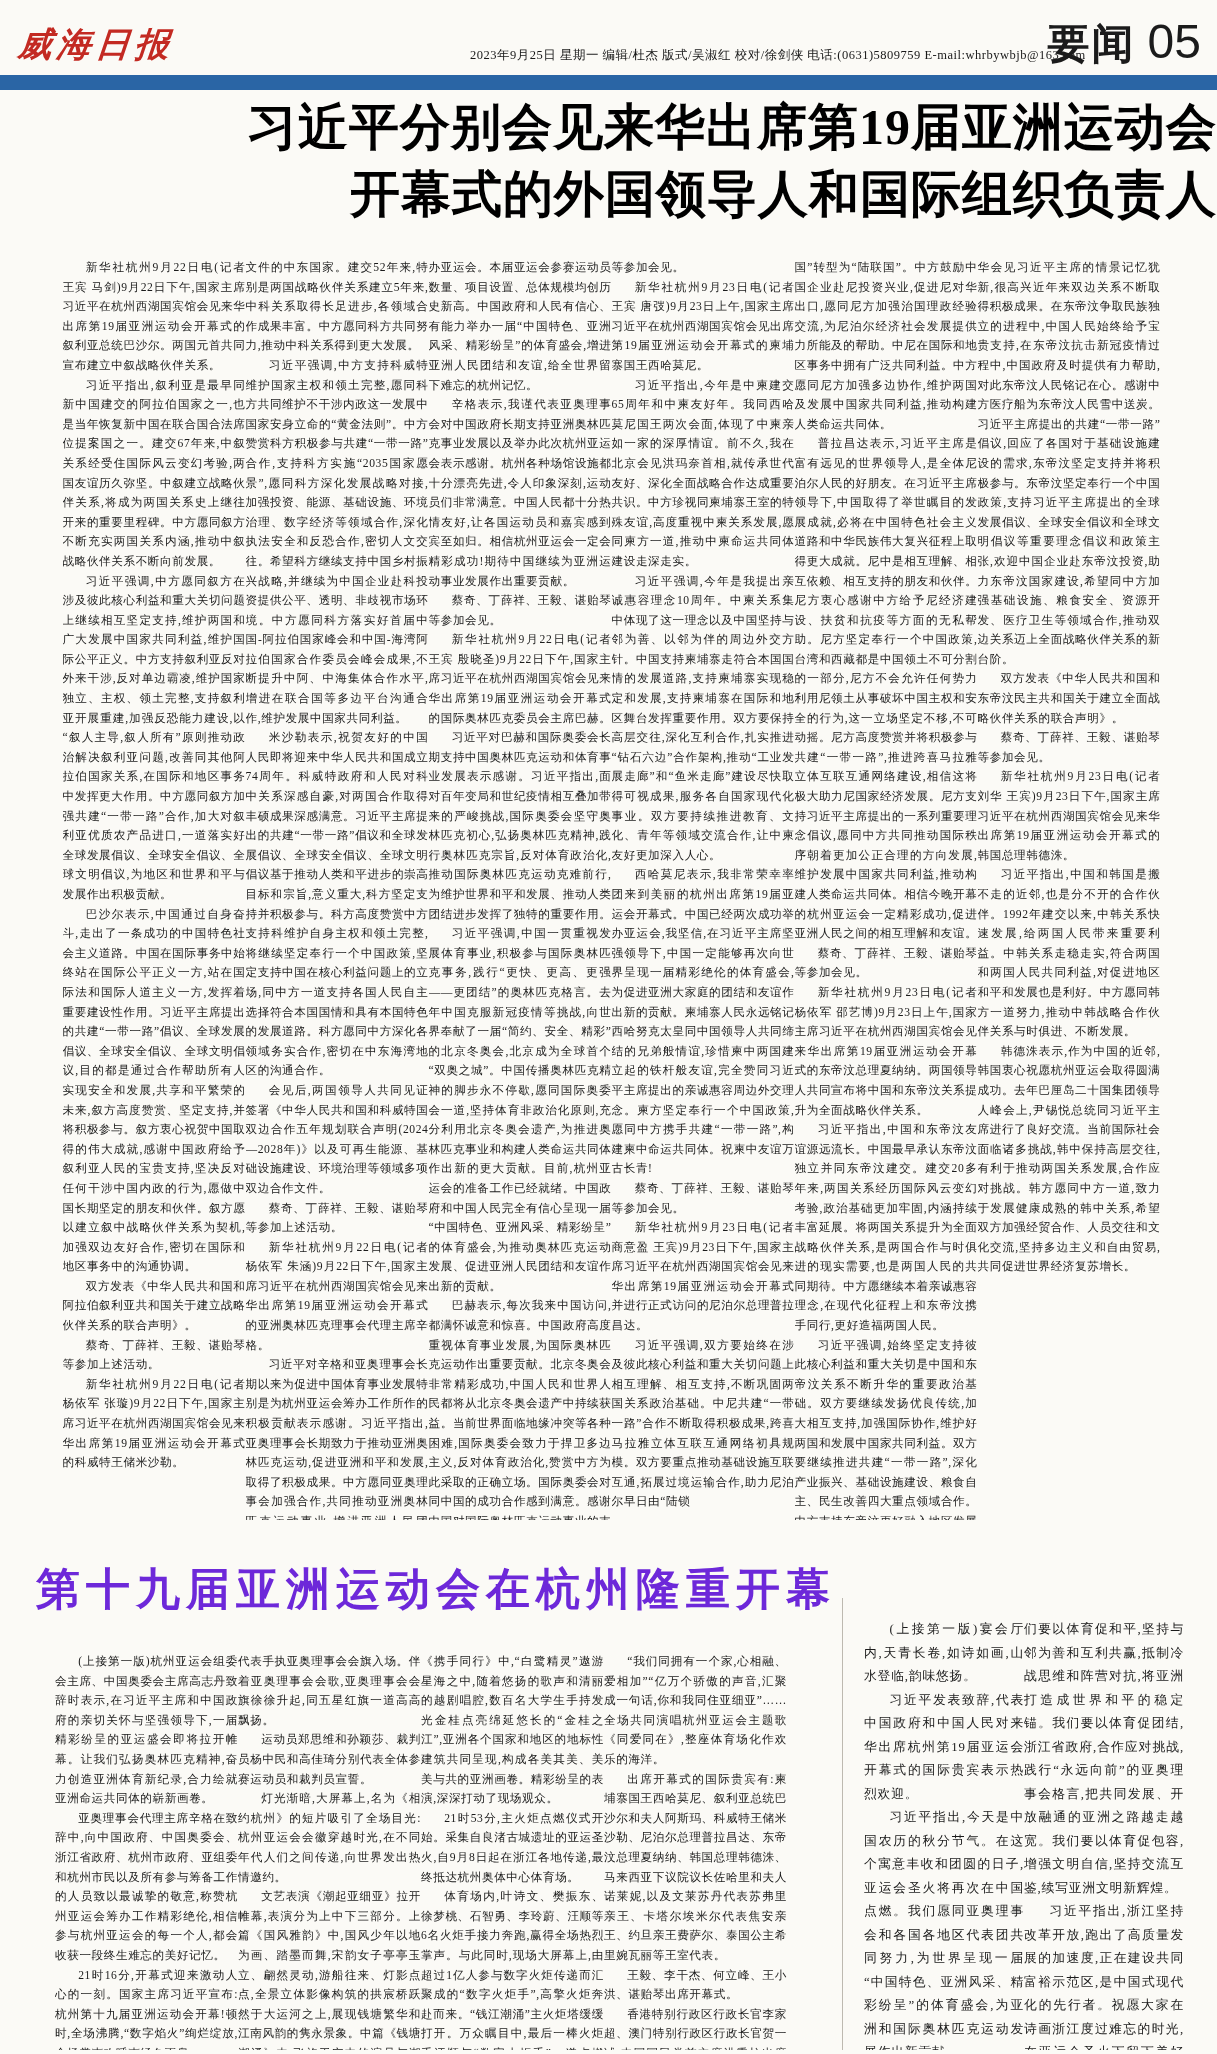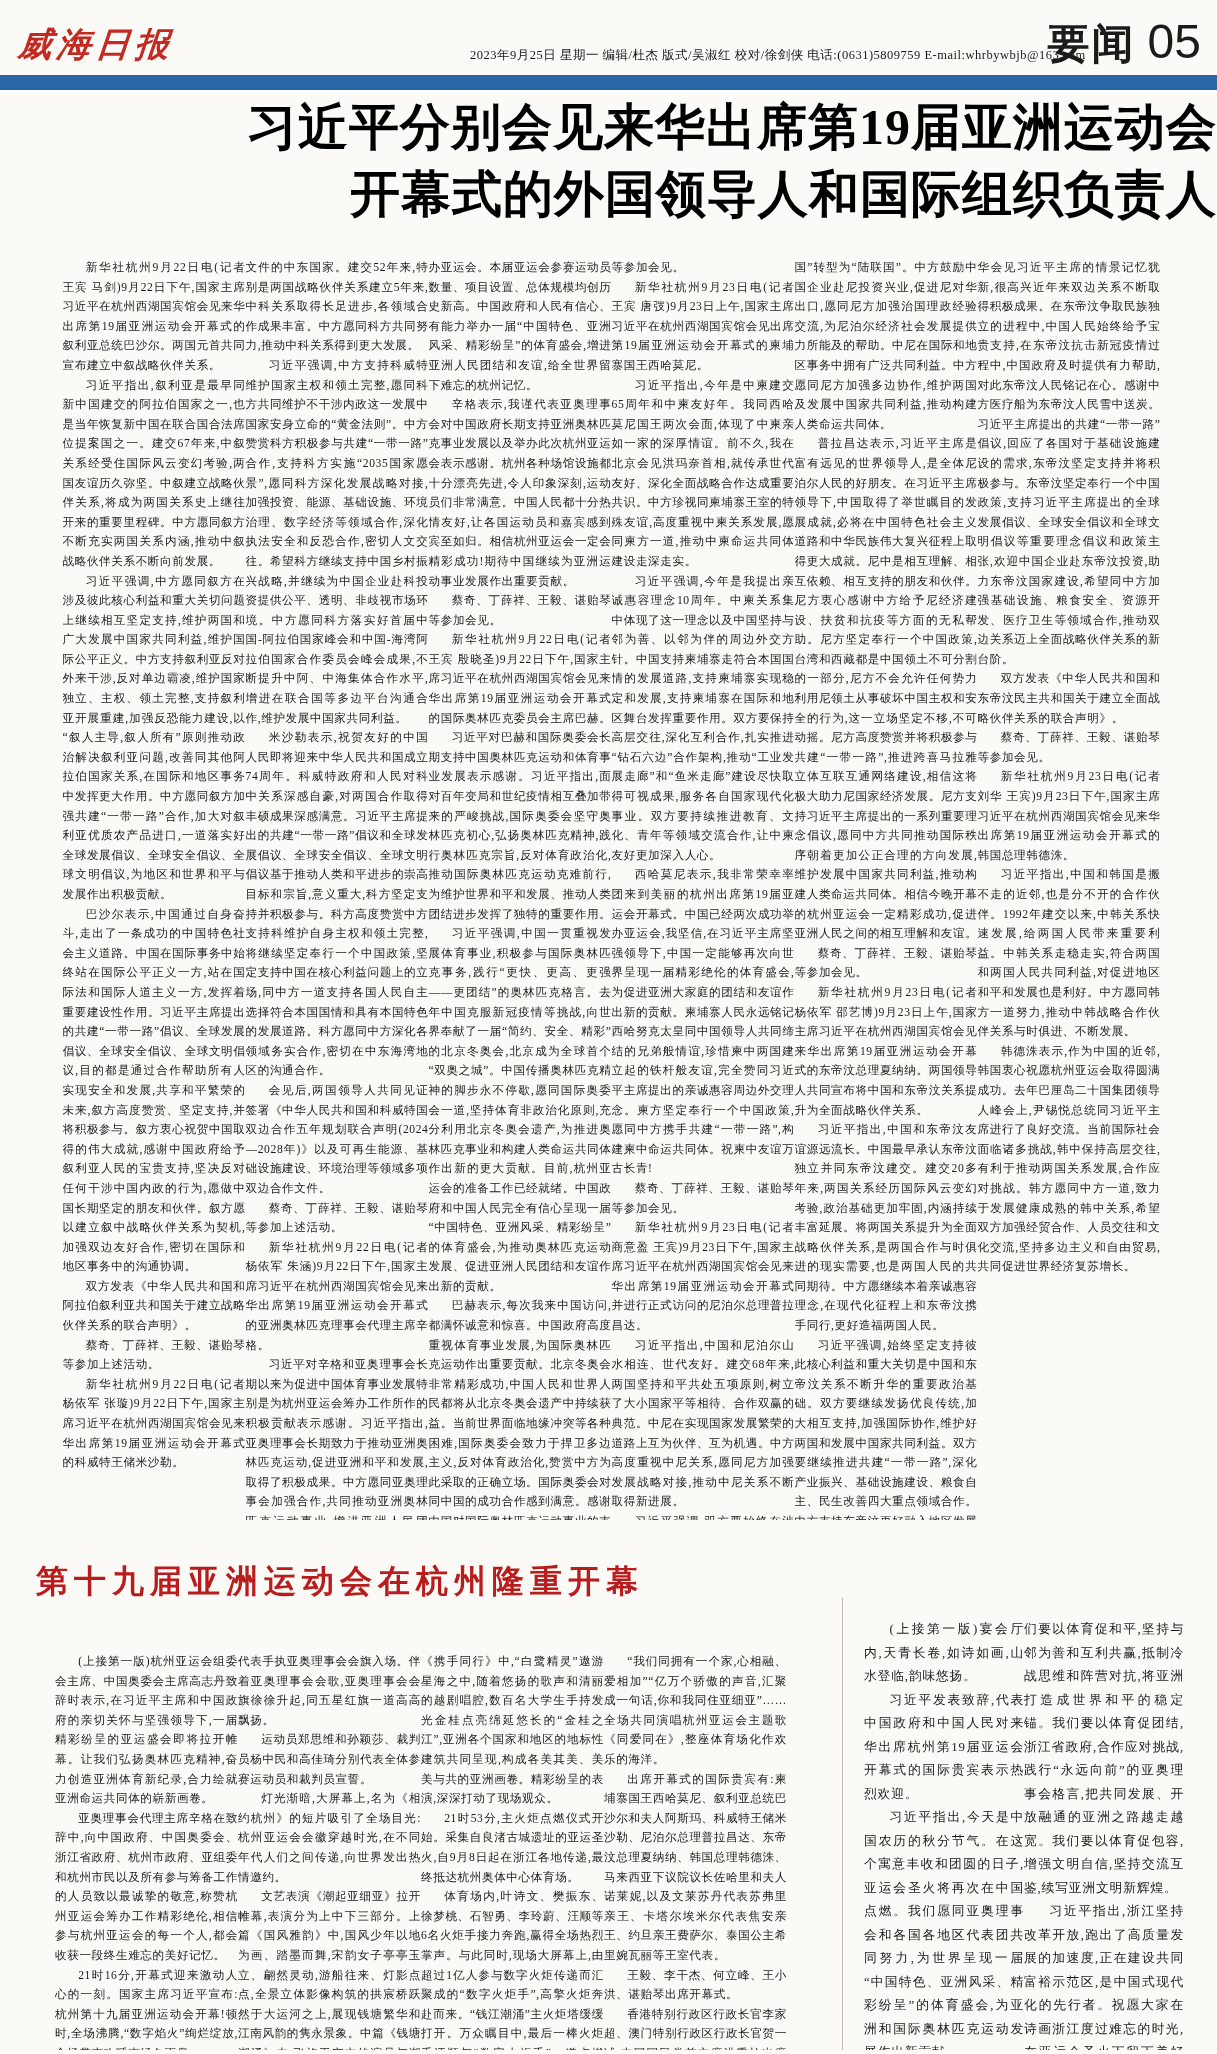--- a/index.html
+++ b/index.html
@@ -16,22 +16,22 @@
   
   .a1-headline{position:absolute;left:0;top:94px;width:100%;margin:0;text-align:right;
         font-size:50px;line-height:67px;font-weight:bold;letter-spacing:1px;color:#000;}
   .a1-headline span{display:block;}
   .cols{position:absolute;display:flex;justify-content:center;}
   .cols6{left:33px;top:258px;width:1157px;height:1262px;}
   .col{width:183px;height:100%;overflow:hidden;text-align:justify;}
   .col p{margin:0;text-indent:2em;font-size:11.6px;line-height:19.6px;letter-spacing:.6px;}
   .col p.cont{text-indent:0;}
   
-  .a2-headline{position:absolute;left:36px;top:1560px;margin:0;font-size:32px;font-weight:bold;
-        letter-spacing:6px;color:#b91c1c;}
+  .a2-headline{position:absolute;left:36px;top:1560px;margin:0;font-size:44px;font-weight:bold;
+        letter-spacing:6px;color:#6d28d9;}
   .cols4{left:33px;top:1652px;width:776px;height:398px;}
   
   .cols2{left:856px;top:1618px;width:336px;height:432px;}
   .cols2 .col{width:160px;}
   .cols2 .col p{font-size:12.8px;line-height:23.5px;letter-spacing:.8px;}
   .vdivider{position:absolute;left:842px;top:1598px;width:1px;height:452px;background:#bdb9b0;}
 </style>
 </head>
 <body>
 
@@ -82,21 +82,20 @@
           <p>巴赫表示,每次我来中国访问,都满怀诚意和惊喜。中国政府高度重视体育事业发展,为国际奥林匹克运动作出重要贡献。北京冬奥会非常精彩成功,中国人民和世界人民都将从北京冬奥会遗产中持续获益。当前世界面临地缘冲突等各种困难,国际奥委会致力于捍卫多边主义,反对体育政治化,赞赏中方为此采取的正确立场。国际奥委会对同中国的成功合作感到满意。感谢中国对国际奥林匹克运动事业的支持,希望进一步加强同中国的合作。相信杭州亚运会将成功精彩,促进亚洲的团结与友谊。</p>
         </div>
       <div class="col">
           <p class="cont">等参加会见。</p>
           <p>新华社杭州9月23日电(记者 王宾 唐弢)9月23日上午,国家主席习近平在杭州西湖国宾馆会见出席第19届亚洲运动会开幕式的柬埔寨国王西哈莫尼。</p>
           <p>习近平指出,今年是中柬建交65周年和中柬友好年。我同西哈莫尼国王两次会面,体现了中柬亲如一家的深厚情谊。前不久,我在北京会见洪玛奈首相,就传承世代友好、深化全面战略合作达成重要共识。中方珍视同柬埔寨王室的特殊友谊,高度重视中柬关系发展,愿同柬方一道,推动中柬命运共同体建设走深走实。</p>
           <p>习近平强调,今年是我提出亲诚惠容理念10周年。中柬关系集中体现了这一理念以及中国坚持与邻为善、以邻为伴的周边外交方针。中国支持柬埔寨走符合本国国情的发展道路,支持柬埔寨实现稳定和发展,支持柬埔寨在国际和地区舞台发挥重要作用。双方要保持高层交往,深化互利合作,扎实推进“钻石六边”合作架构,推动“工业发展走廊”和“鱼米走廊”建设尽快取得可视成果,服务各自国家现代化事业。双方要持续推进教育、文化、青年等领域交流合作,让中柬友好更加深入人心。</p>
           <p>西哈莫尼表示,我非常荣幸率团来到美丽的杭州出席第19届亚运会开幕式。中国已经两次成功举办亚运会,我坚信,在习近平主席坚强领导下,中国一定能够再次向世界呈现一届精彩绝伦的体育盛会,为促进亚洲大家庭的团结和友谊作出新的贡献。柬埔寨人民永远铭记西哈努克太皇同中国领导人共同缔结的兄弟般情谊,珍惜柬中两国建立起的铁杆般友谊,完全赞同习近平主席提出的亲诚惠容周边外交理念。柬方坚定奉行一个中国政策,愿同中方携手共建“一带一路”,构建柬中命运共同体。祝柬中友谊万古长青!</p>
           <p>蔡奇、丁薛祥、王毅、谌贻琴等参加会见。</p>
           <p>新华社杭州9月23日电(记者 商意盈 王宾)9月23日下午,国家主席习近平在杭州西湖国宾馆会见来华出席第19届亚洲运动会开幕式并进行正式访问的尼泊尔总理普拉昌达。</p>
-          <p>习近平指出,中国和尼泊尔山水相连、世代友好。建交68年来,两国坚持和平共处五项原则,树立了大小国家平等相待、合作双赢的典范。中尼在实现国家发展繁荣的道路上互为伙伴、互为机遇。中方高度重视中尼关系,愿同尼方加强发展战略对接,推动中尼关系不断取得新进展。</p>
           <p>习近平强调,双方要始终在涉及彼此核心利益和重大关切问题上相互理解、相互支持,不断巩固两国关系政治基础。中尼共建“一带一路”合作不断取得积极成果,跨喜马拉雅立体互联互通网络初具规模。双方要重点推动基础设施互联互通,拓展过境运输合作,助力尼泊尔早日由“陆锁</p>
         </div>
       <div class="col">
           <p class="cont">国”转型为“陆联国”。中方鼓励中国企业赴尼投资兴业,促进尼对华出口,愿同尼方加强治国理政经验交流,为尼泊尔经济社会发展提供力所能及的帮助。中尼在国际和地区事务中拥有广泛共同利益。中方愿同尼方加强多边协作,维护两国及发展中国家共同利益,推动构建人类命运共同体。</p>
           <p>普拉昌达表示,习近平主席是富有远见的世界领导人,是全体尼泊尔人民的好朋友。在习近平主席领导下,中国取得了举世瞩目的发展成就,必将在中国特色社会主义道路和中华民族伟大复兴征程上取得更大成就。尼中是相互理解、相互依赖、相互支持的朋友和伙伴。尼方衷心感谢中方给予尼经济建设、扶贫和抗疫等方面的无私帮助。尼方坚定奉行一个中国政策,台湾和西藏都是中国领土不可分割的一部分,尼方不会允许任何势力利用尼领土从事破坏中国主权和安全的行为,这一立场坚定不移,不可动摇。尼方高度赞赏并将积极参与共建“一带一路”,推进跨喜马拉雅立体互联互通网络建设,相信这将极大助力尼国家经济发展。尼方支持习近平主席提出的一系列重要理念倡议,愿同中方共同推动国际秩序朝着更加公正合理的方向发展,维护发展中国家共同利益,推动构建人类命运共同体。相信今晚开幕的杭州亚运会一定精彩成功,促进亚洲人民之间的相互理解和友谊。</p>
           <p>蔡奇、丁薛祥、王毅、谌贻琴等参加会见。</p>
           <p>新华社杭州9月23日电(记者 杨依军 邵艺博)9月23日上午,国家主席习近平在杭州西湖国宾馆会见来华出席第19届亚洲运动会开幕式的东帝汶总理夏纳纳。两国领导人共同宣布将中国和东帝汶关系提升为全面战略伙伴关系。</p>
           <p>习近平指出,中国和东帝汶友谊源远流长。中国最早承认东帝汶独立并同东帝汶建交。建交20多年来,两国关系经历国际风云变幻考验,政治基础更加牢固,内涵持续丰富延展。将两国关系提升为全面战略伙伴关系,是两国合作与时俱进的现实需要,也是两国人民的共同期待。中方愿继续本着亲诚惠容理念,在现代化征程上和东帝汶携手同行,更好造福两国人民。</p>
           <p>习近平强调,始终坚定支持彼此核心利益和重大关切是中国和东帝汶关系不断升华的重要政治基础。双方要继续发扬优良传统,加大相互支持,加强国际协作,维护好两国和发展中国家共同利益。双方要继续推进共建“一带一路”,深化产业振兴、基础设施建设、粮食自主、民生改善四大重点领域合作。中方支持东帝汶更好融入地区发展格局,愿同东帝汶在中国-葡语国家经贸合作论坛等平台加强交流合作,携手构建人类命运共同体。</p>
         </div>

